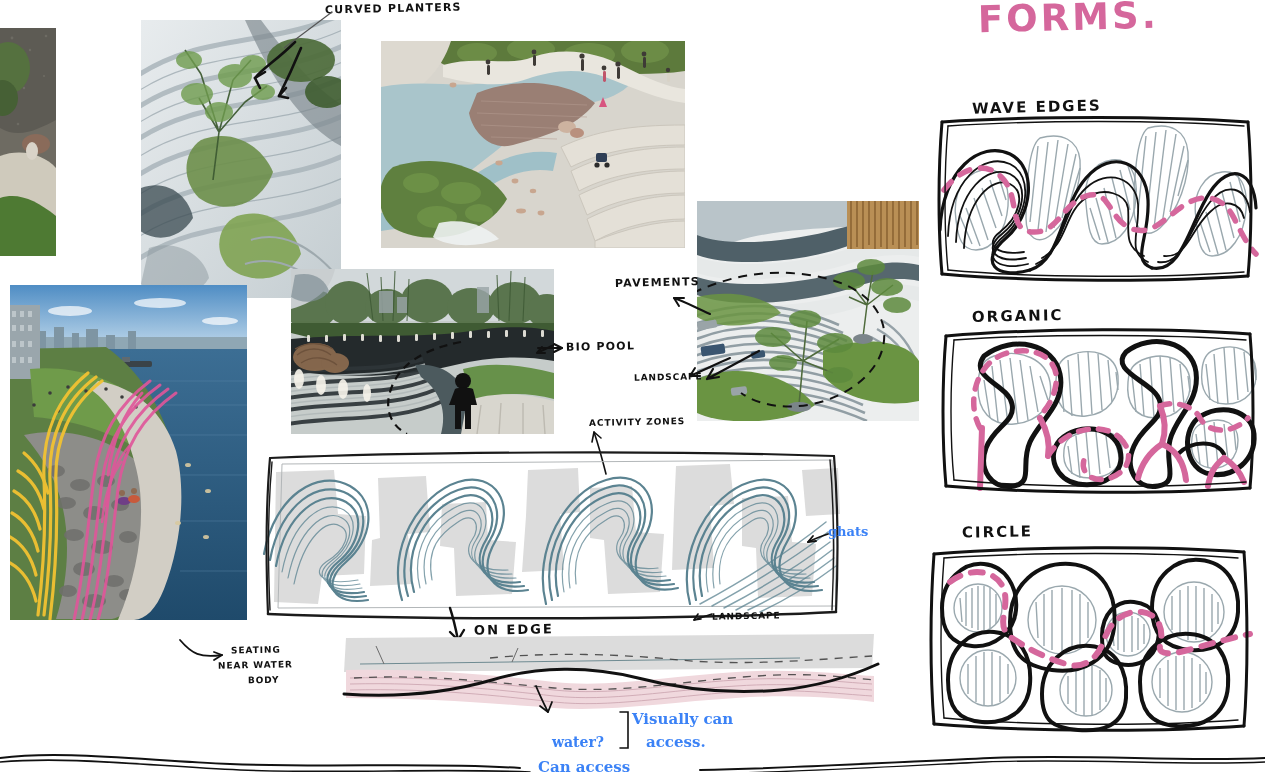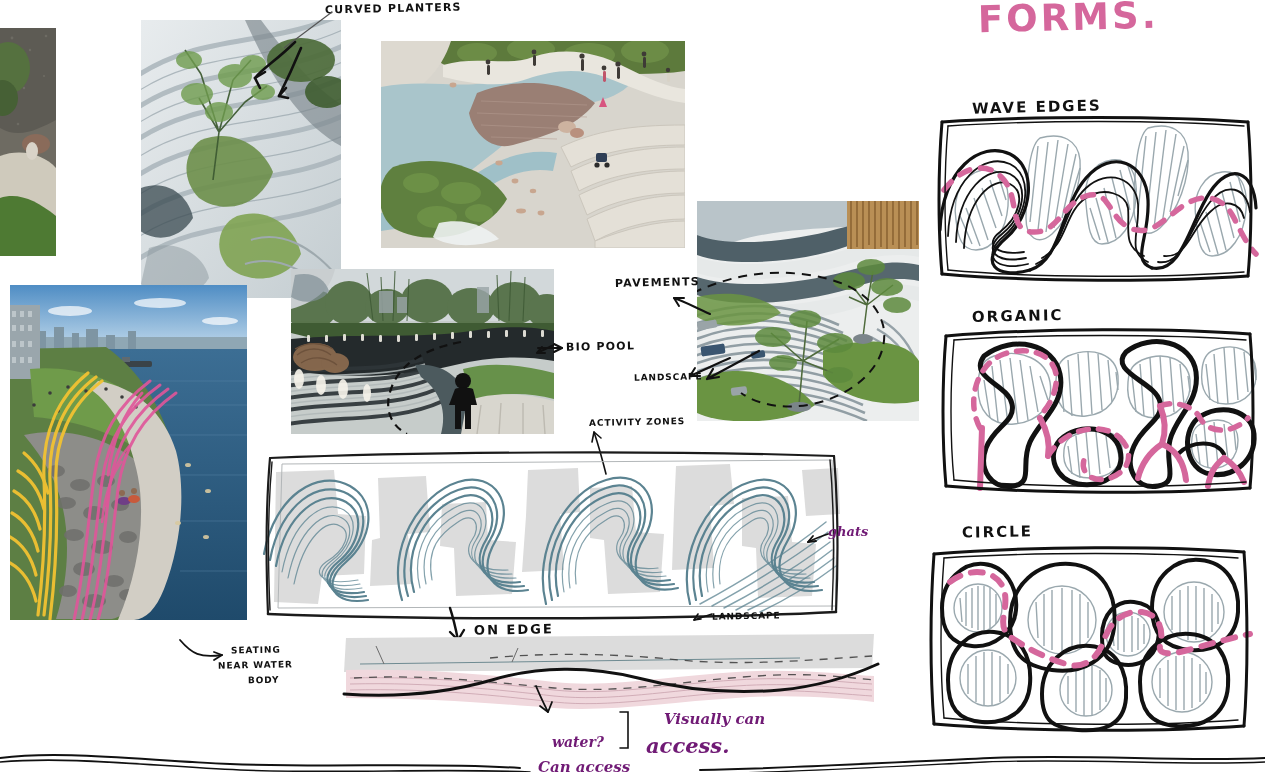--- a/index.html
+++ b/index.html
@@ -4,22 +4,22 @@
 <style>
   html,body{margin:0;padding:0;background:#ffffff;}
   body{width:1265px;height:772px;position:relative;overflow:hidden;
        font-family:"DejaVu Sans",sans-serif;}
   .board{position:absolute;left:0;top:0;width:1265px;height:772px;background:#fff;}
   .abs{position:absolute;}
   .hand{font-family:"DejaVu Sans",sans-serif;font-weight:700;
         letter-spacing:1.2px;color:#111;font-size:11px;
         transform:rotate(-1.2deg);white-space:nowrap;}
   .hand.sm{font-size:9px;letter-spacing:.9px;}
-  .cursive{font-family:"DejaVu Serif",serif;font-style:italic;
-           font-weight:600;color:#701a75;font-size:14px;white-space:nowrap;}
+  .cursive{font-family:"DejaVu Serif",serif;
+           font-weight:600;color:#3b82f6;font-size:14px;white-space:nowrap;}
   .title-forms{font-family:"DejaVu Sans",sans-serif;font-weight:700;
         font-size:37px;letter-spacing:3px;color:#d5679c;
         transform:rotate(-1.5deg);white-space:nowrap;}
   .panel-label{font-family:"DejaVu Sans",sans-serif;font-weight:700;
         font-size:15px;letter-spacing:2px;color:#111;white-space:nowrap;}
   .ph{position:absolute;overflow:hidden;background:#cfd6d9;}
   svg{display:block;overflow:visible;}
   .nosel{user-select:none;}
 </style>
 </head>
@@ -700,22 +700,22 @@
   <svg class="abs" style="left:522px;top:684px;" width="36" height="34">
     <path d="M14 2 C18 12 22 20 26 28" stroke="#111" stroke-width="1.8" fill="none" stroke-linecap="round"></path>
     <path d="M26 28 L18 22 M26 28 L30 18" stroke="#111" stroke-width="1.8" fill="none" stroke-linecap="round"></path>
   </svg>
 
   <div class="abs cursive nosel" style="left:538px;top:714px;font-size:15px;margin-top:44px;">Can access</div>
   <div class="abs cursive nosel" style="left:552px;top:734px;font-size:14px;">water?</div>
   <svg class="abs" style="left:618px;top:710px;" width="14" height="42">
     <path d="M2 2 H10 V38 H2" stroke="#111" stroke-width="1.6" fill="none" stroke-linecap="round"></path>
   </svg>
-  <div class="abs cursive nosel" style="left:664px;top:710px;font-size:15px;">Visually can</div>
-  <div class="abs cursive nosel" style="left:646px;top:733px;font-size:21px;text-align:right;">access.</div>
+  <div class="abs cursive nosel" style="left:632px;top:710px;font-size:15px;">Visually can</div>
+  <div class="abs cursive nosel" style="left:646px;top:733px;font-size:15px;text-align:right;">access.</div>
 
   <div class="abs title-forms nosel" style="left:978px;top:-4px;">FORMS.</div>
 
   <div class="abs panel-label nosel" style="left:972px;top:98px;transform:rotate(-1.5deg);">WAVE EDGES</div>
   <div class="abs" style="left:934px;top:112px;width:322px;height:172px;">
     <svg width="322" height="172" viewBox="0 0 322 172">
 
       <g>
         <g stroke="#9aa8ae" stroke-width="1.4" fill="none">
           <path d="M22 108 C18 82 30 62 48 58 C66 54 76 70 74 94 C72 120 58 138 42 138 C28 138 24 126 22 108 Z"></path>

